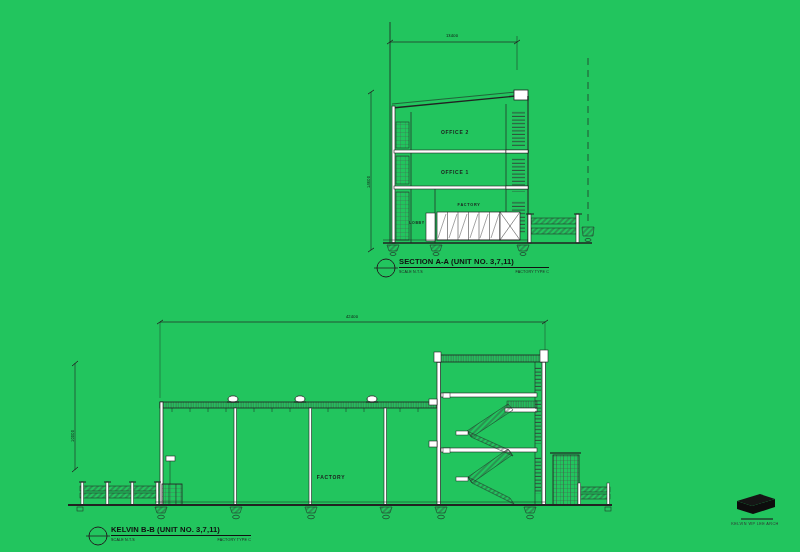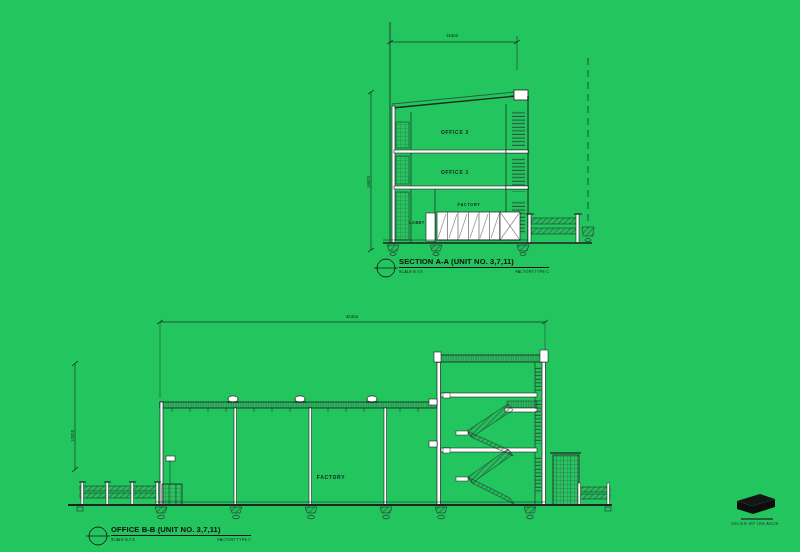--- a/index.html
+++ b/index.html
@@ -258,21 +258,21 @@
 
 <div class="title-block" style="left:399px;top:257px;width:150px;">
   <div class="dwg-title">SECTION A-A (UNIT NO. 3,7,11)</div>
   <div class="dwg-notes">
     <span>SCALE  N.T.S</span>
     <span>FACTORY   TYPE C</span>
   </div>
 </div>
 
 <div class="title-block" style="left:111px;top:525px;width:140px;">
-  <div class="dwg-title">OFFICE B-B (UNIT NO. 3,7,11)</div>
+  <div class="dwg-title">KELVIN B-B (UNIT NO. 3,7,11)</div>
   <div class="dwg-notes">
     <span>SCALE  N.T.S</span>
     <span>FACTORY   TYPE C</span>
   </div>
 </div>
 
 <div class="lbl firm" style="left:714px;top:522px;width:82px;">KELVIN WP LEE ARCH</div>
 
 </div>
 

